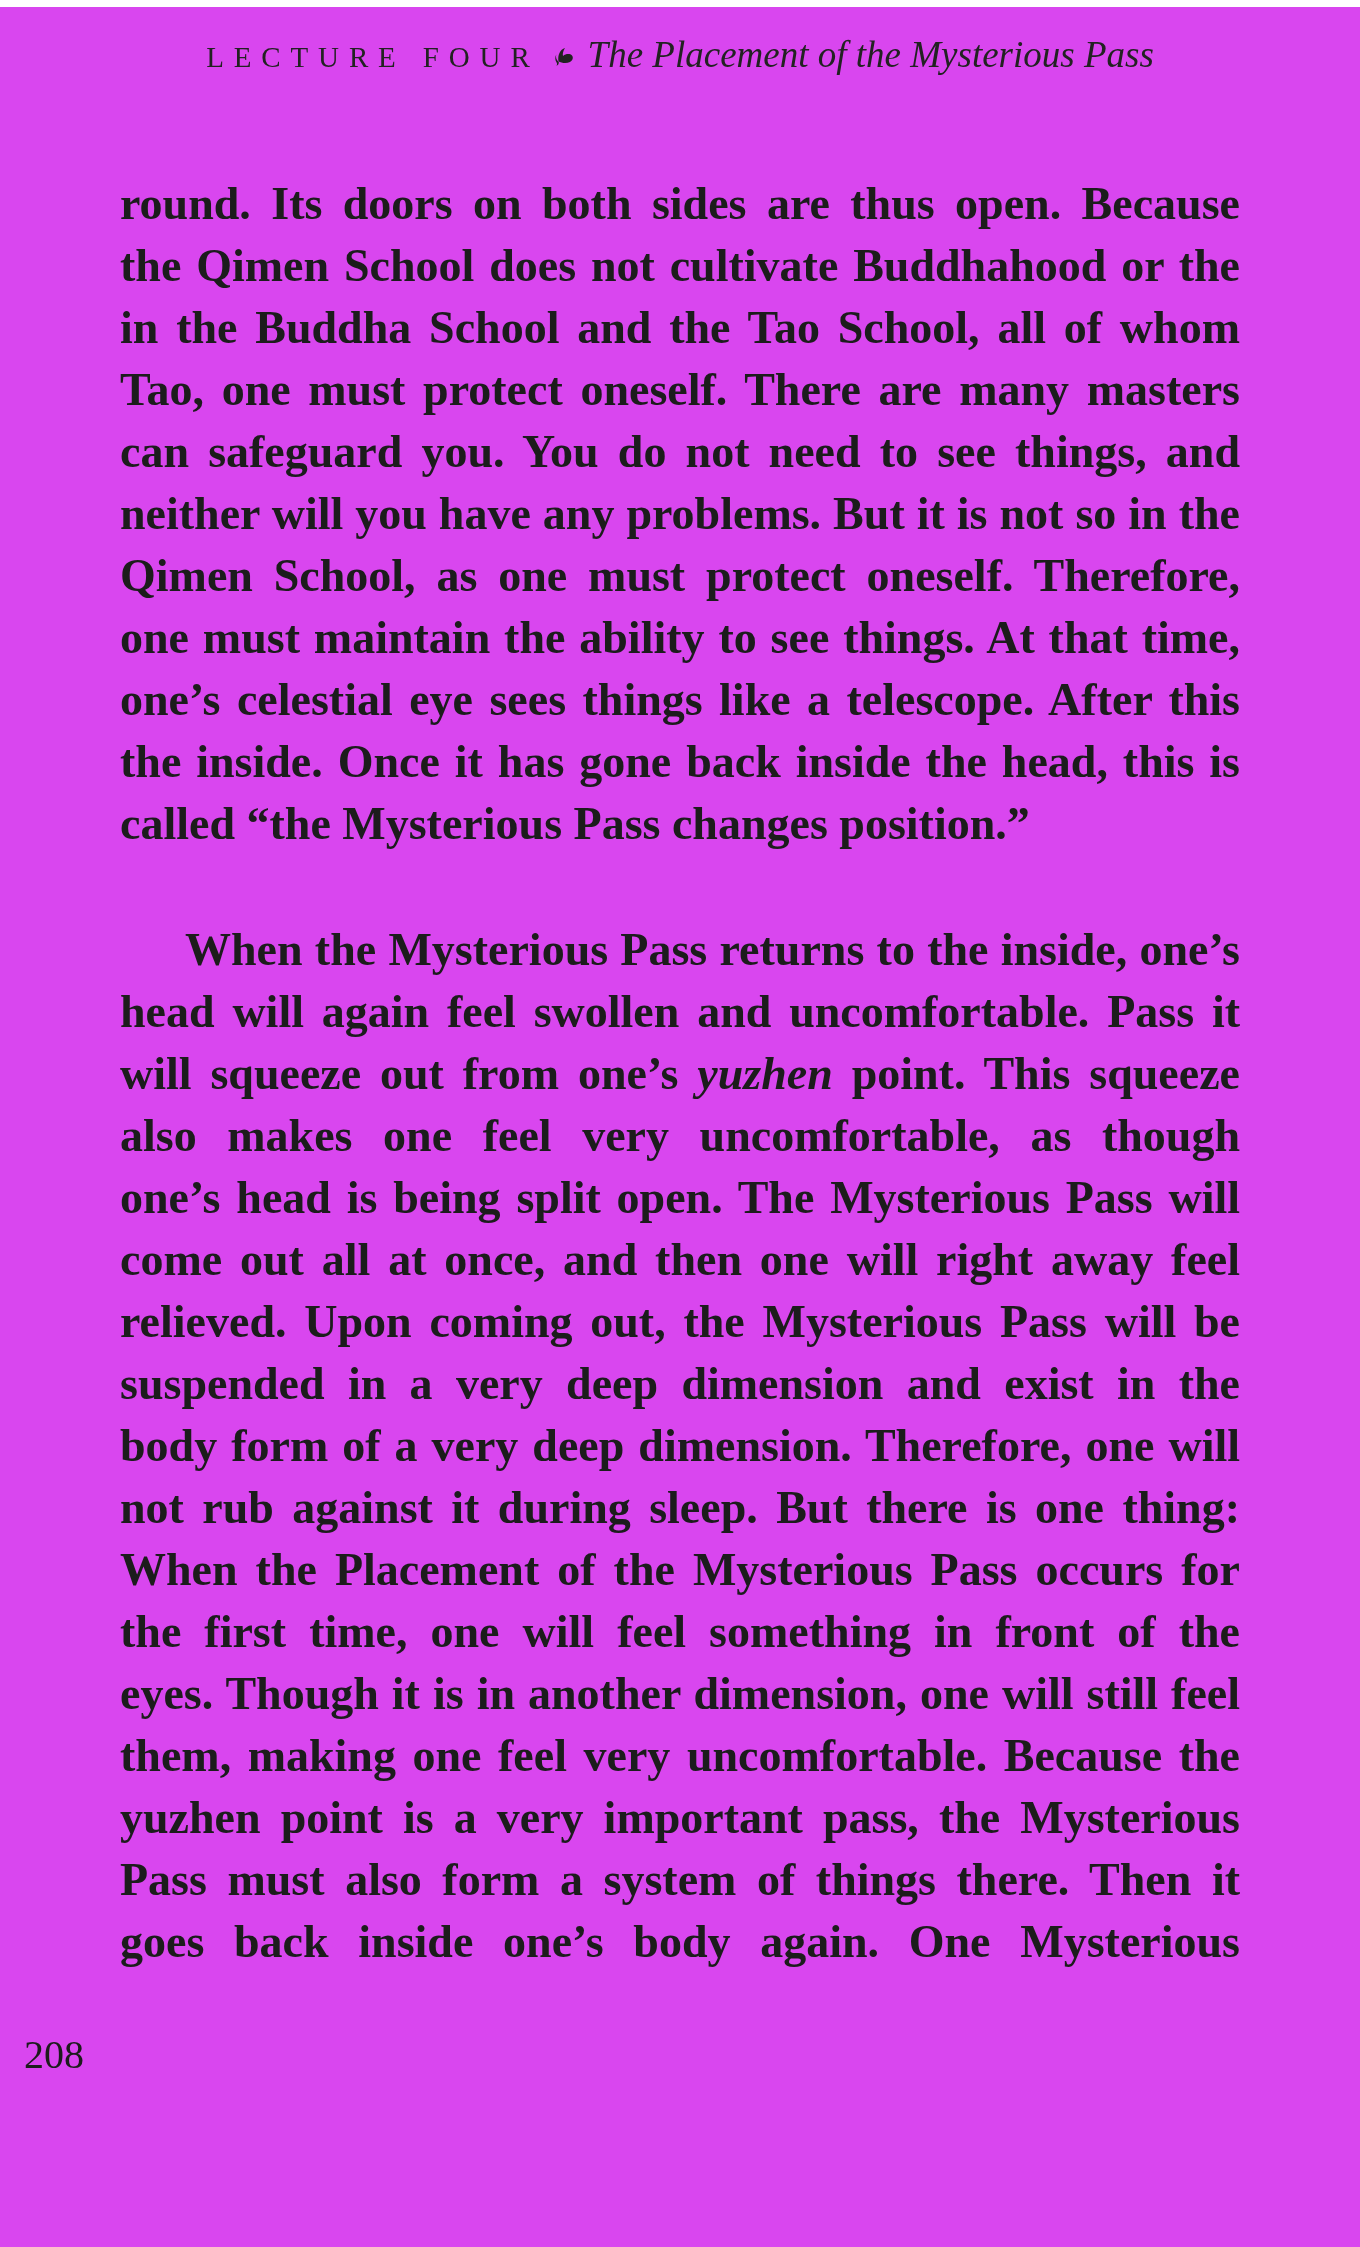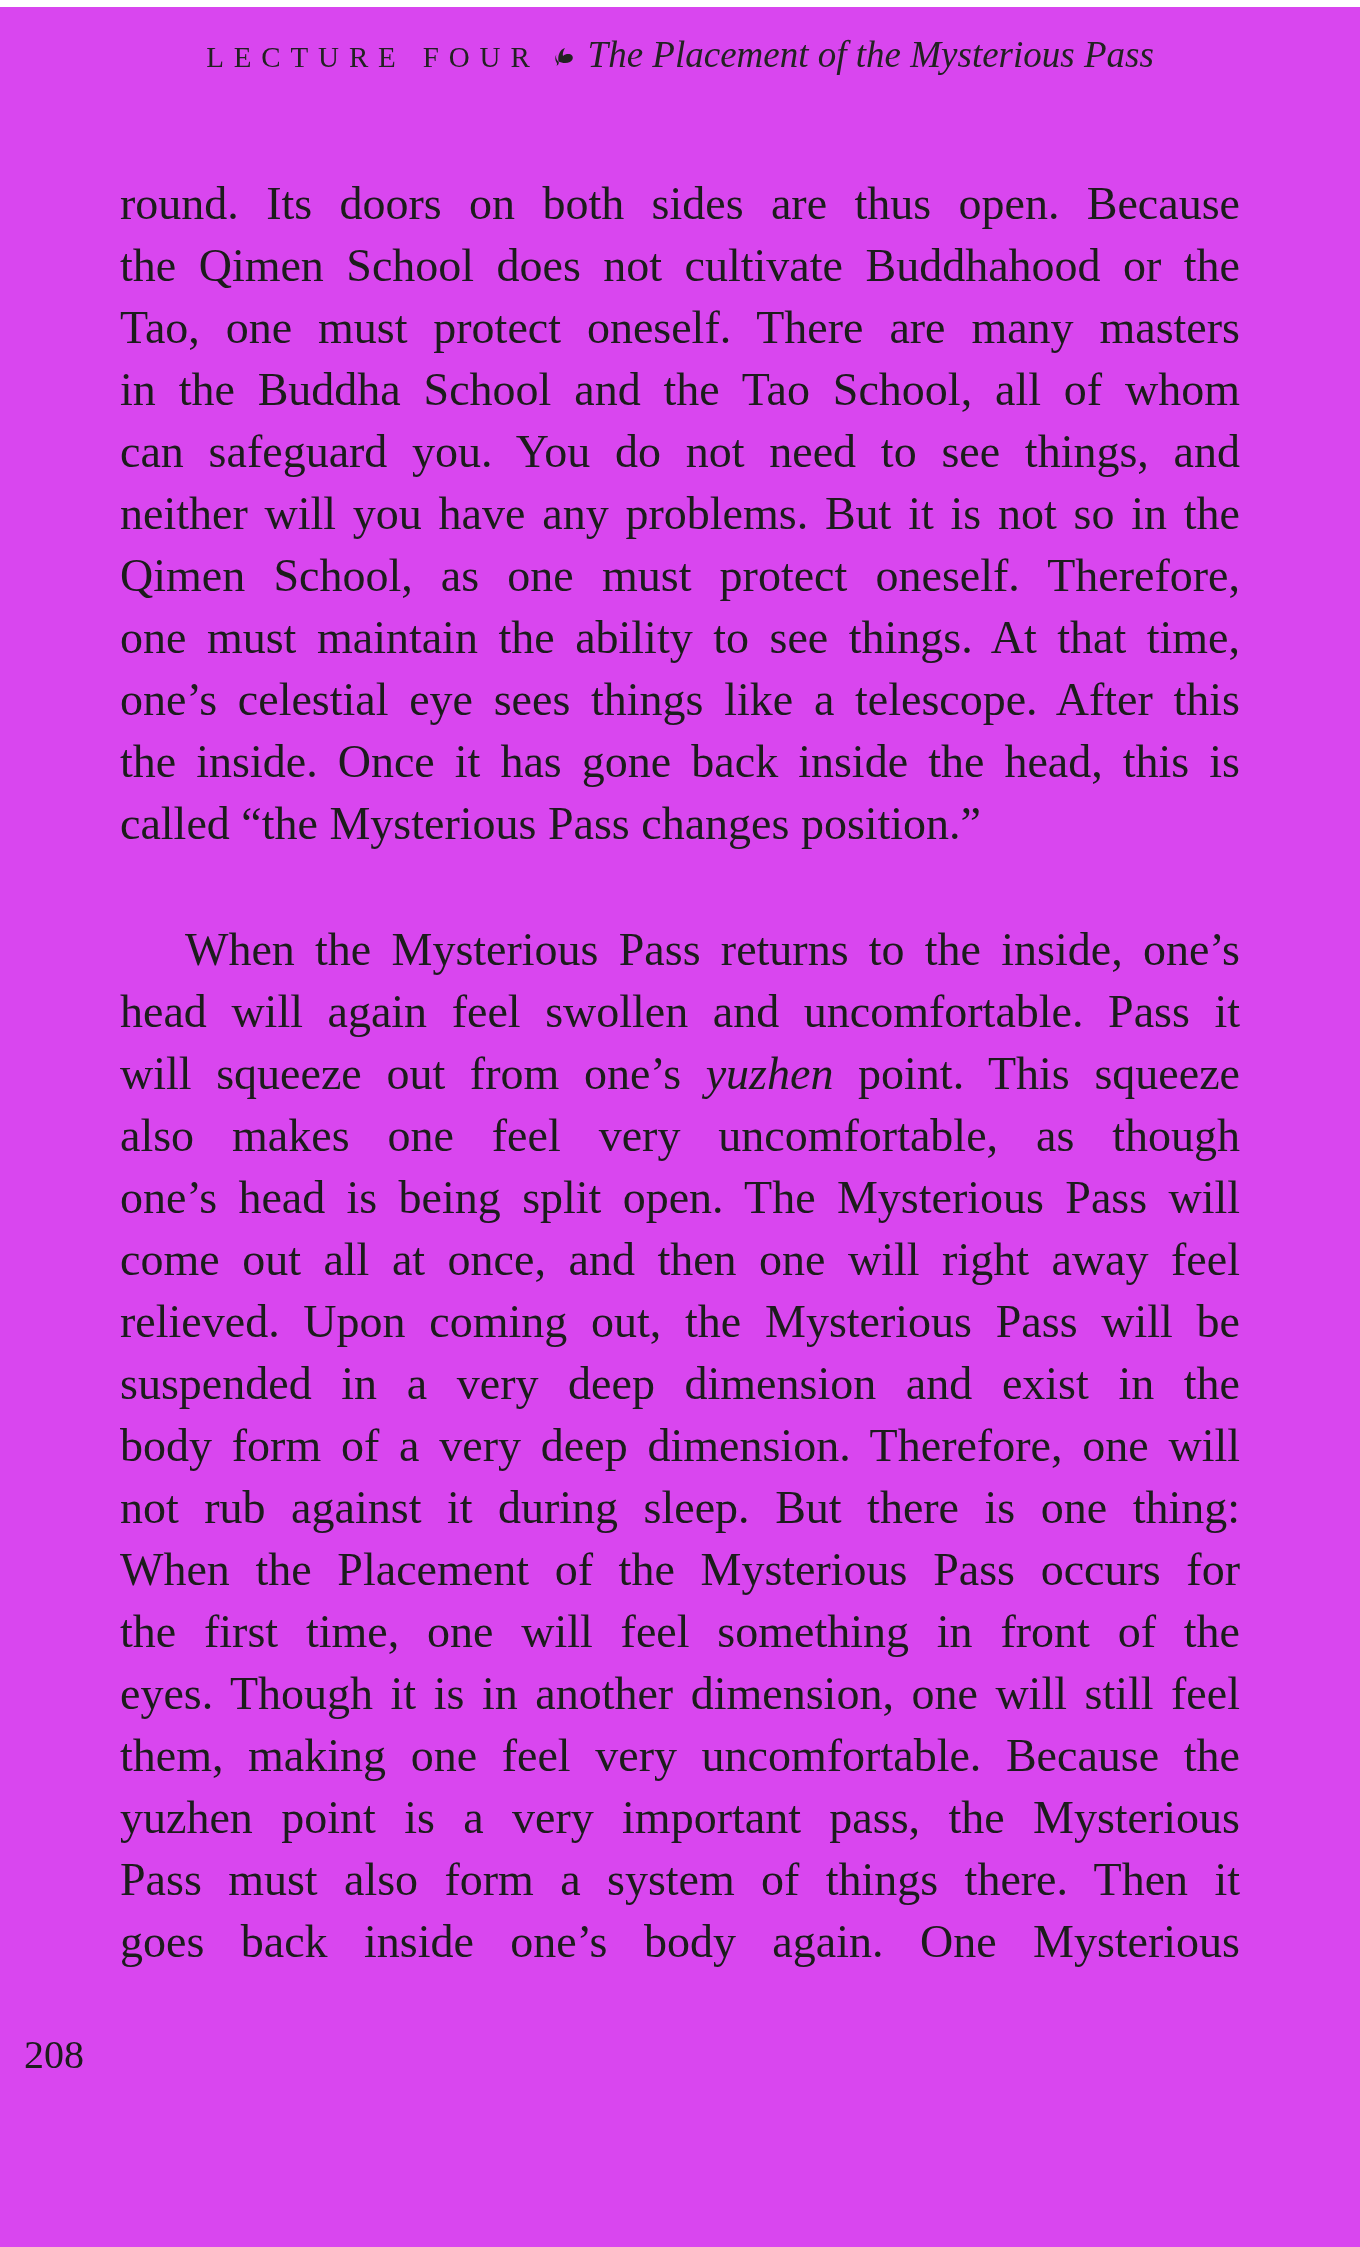--- a/index.html
+++ b/index.html
@@ -45,20 +45,21 @@
   .text-block {
     margin: 96px 120px 0 120px;
     font-size: 46px;
   }
   .para { margin: 0; }
   .para + .para { margin-top: 64px; }
   .line {
     line-height: 62px;
     text-align: justify;
     text-align-last: justify;
+    font-weight: bold;
   }
   .line.indent { text-indent: 65px; }
   .line.last { text-align-last: left; }
   .para.justify-last .line.last { text-align-last: justify; }
   .line em { font-style: italic; }
   .page-number {
     margin-top: 60px;
     text-align: left;
     font-size: 40px;
     line-height: 44px;
@@ -79,22 +80,22 @@
         <path d="M10.8 17 C8.5 15.5 7.5 12.5 8.2 9.5 C7 12 6.8 15 8.6 17.6 C9.3 18.6 9.2 19.8 8.4 20.8 C10 20.4 11 18.8 10.8 17 Z" fill="#222222"></path>
       </svg>
     </span>
     <span class="header-title">The Placement of the Mysterious Pass</span>
   </div>
 
   <div class="text-block">
       <div class="para">
         <div class="line">round. Its doors on both sides are thus open. Because</div>
         <div class="line">the Qimen School does not cultivate Buddhahood or the</div>
+        <div class="line">in the Buddha School and the Tao School, all of whom</div>
         <div class="line">Tao, one must protect oneself. There are many masters</div>
-        <div class="line">in the Buddha School and the Tao School, all of whom</div>
         <div class="line">can safeguard you. You do not need to see things, and</div>
         <div class="line">neither will you have any problems. But it is not so in the</div>
         <div class="line">Qimen School, as one must protect oneself. Therefore,</div>
         <div class="line">one must maintain the ability to see things. At that time,</div>
         <div class="line">one’s celestial eye sees things like a telescope. After this</div>
         <div class="line">the inside. Once it has gone back inside the head, this is</div>
         <div class="line last">called “the Mysterious Pass changes position.”</div>
       </div>
       <div class="para justify-last">
         <div class="line indent">When the Mysterious Pass returns to the inside, one’s</div>

